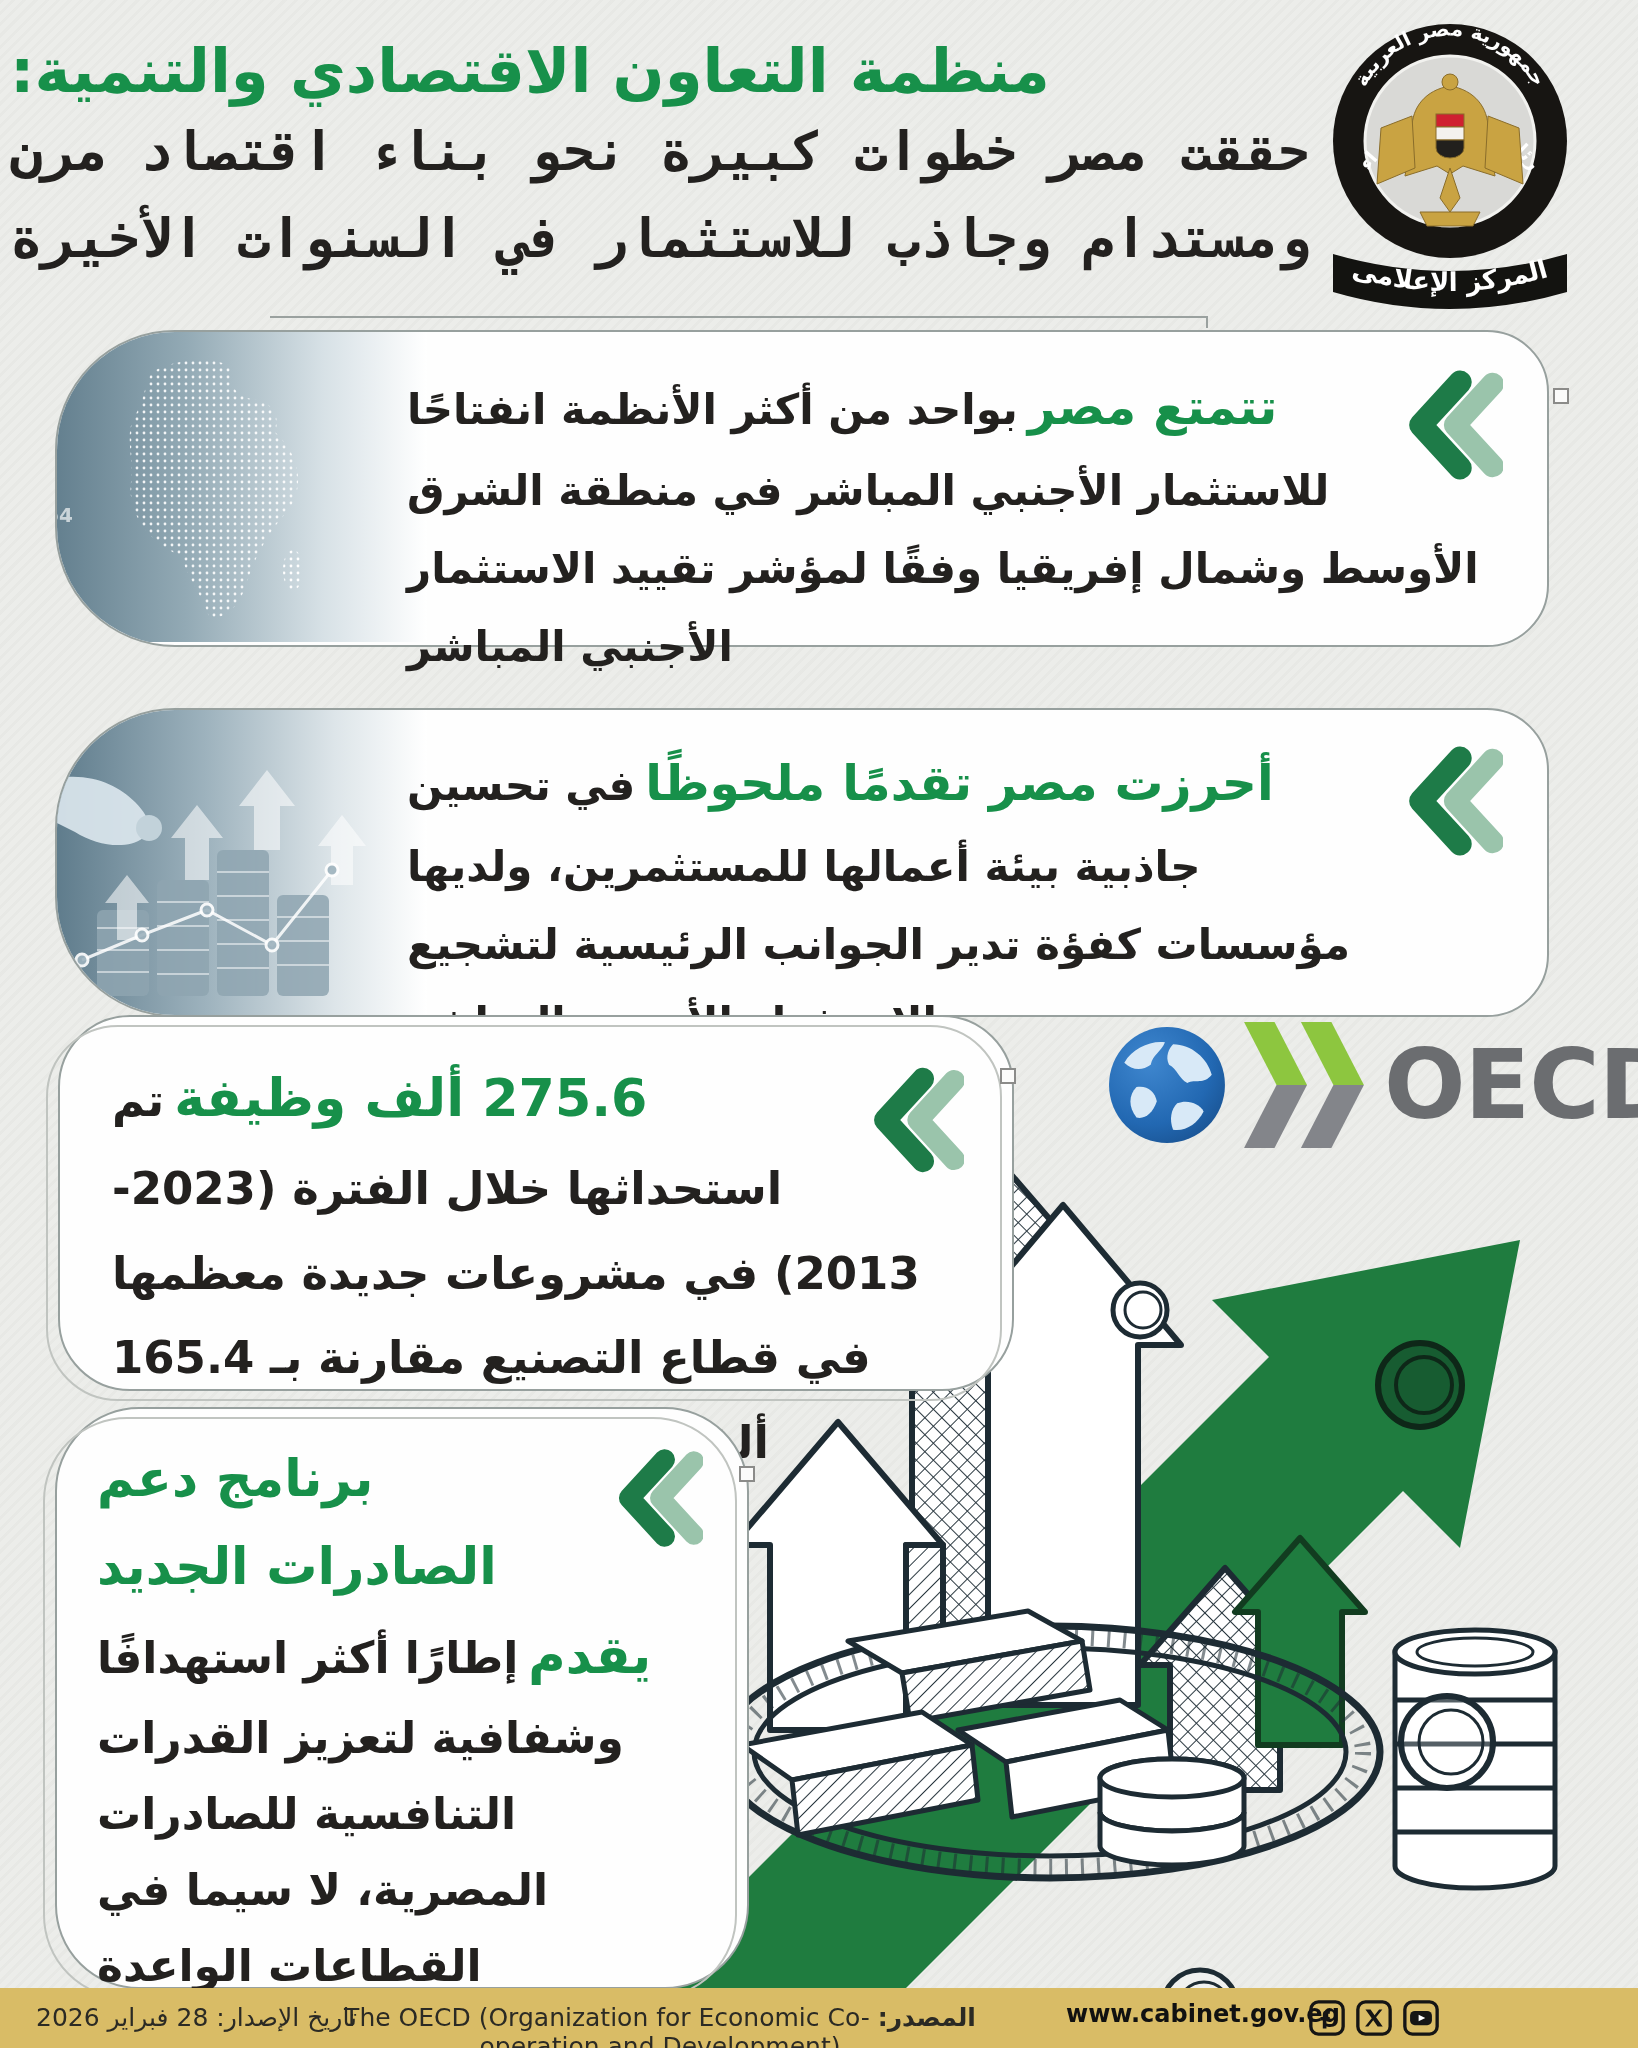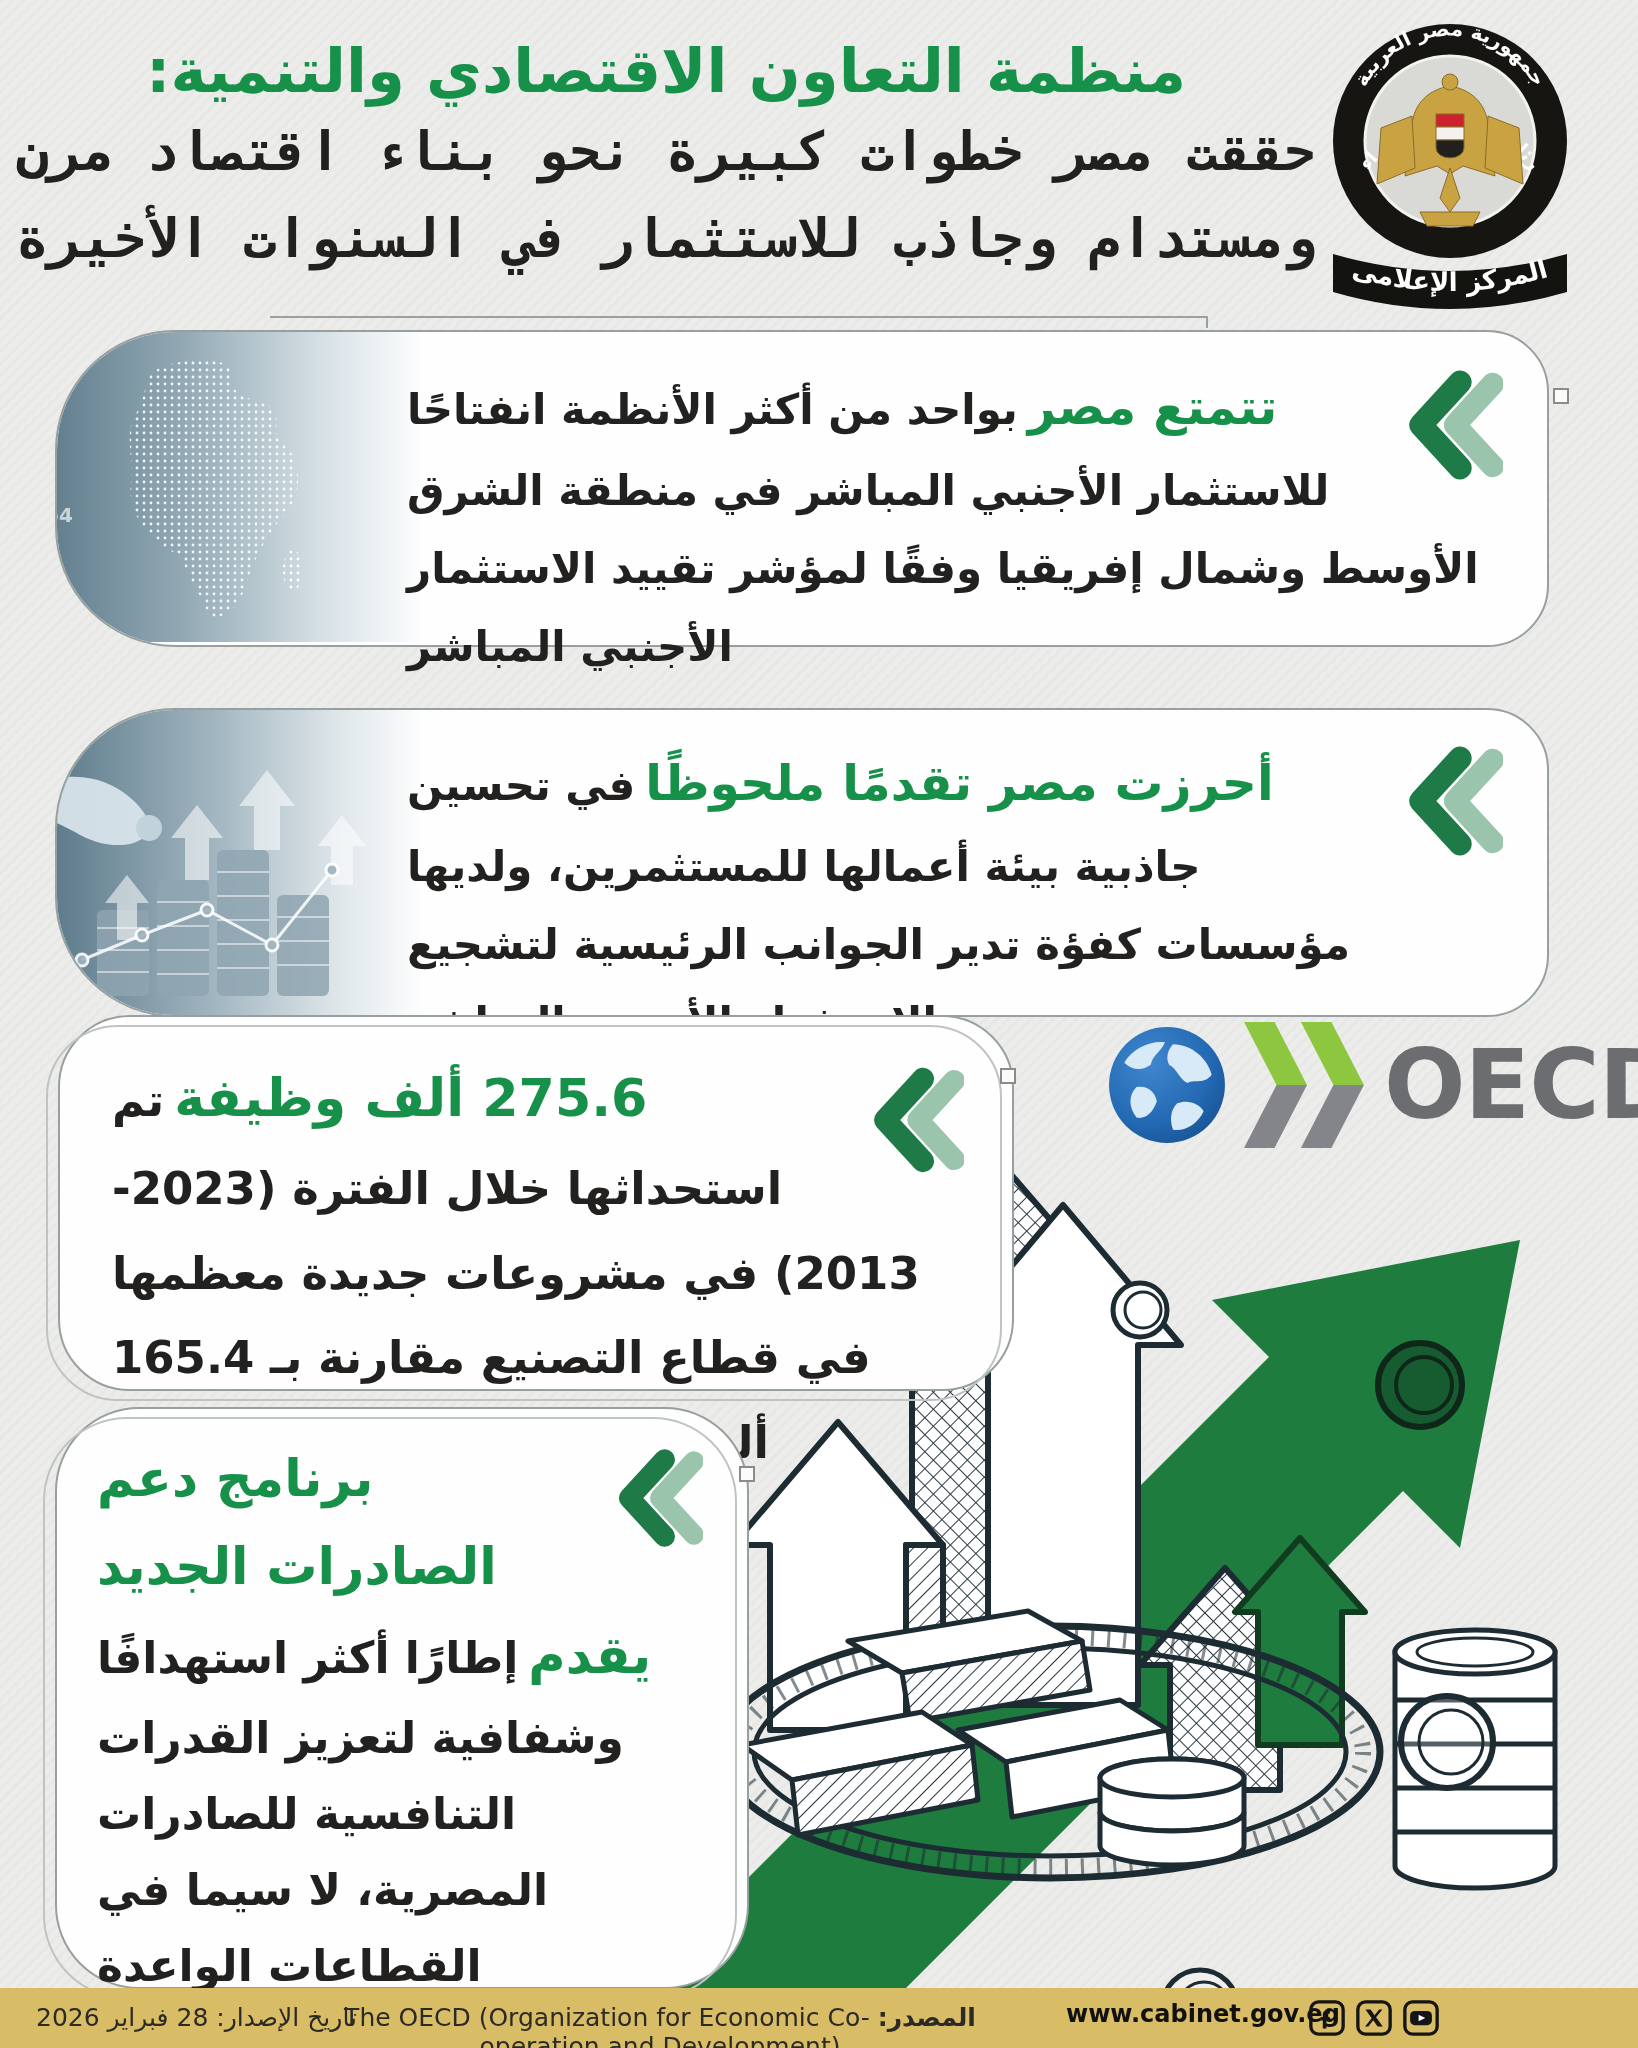--- a/index.html
+++ b/index.html
@@ -2,21 +2,21 @@
 <html lang="ar"><head>
 <meta charset="utf-8">
 <style>
   html,body{margin:0;padding:0;background:#d6d7d3;}
   .page{position:relative;width:1638px;height:2048px;overflow:hidden;
         background:
           repeating-linear-gradient(135deg, rgba(110,110,100,.035) 0 3px, transparent 3px 8px),
           #ecedea;
         font-family:"DejaVu Sans", sans-serif;font-weight:700;color:#1f1f1f;}
   
-  .titles{position:absolute;left:10px;top:34px;width:1312px;text-align:center;direction:rtl;}
+  .titles{position:absolute;left:10px;top:34px;width:1312px;text-align:left;direction:rtl;}
   .t-green{color:#17904a;font-size:61px;line-height:1.2;margin:0 0 6px 0;}
   .t-black{font-size:54px;line-height:1.6;color:#23211f;margin:0;font-family:Liberation Mono, monospace;}
   .gov-logo{position:absolute;left:1322px;top:16px;width:256px;height:300px;}
   
   .card{position:absolute;background:#fefefe;border:2px solid #97a09e;z-index:2;}
   .card1{left:55px;top:330px;width:1490px;height:313px;border-radius:120px 62px 62px 120px;}
   .card2{left:55px;top:708px;width:1490px;height:305px;border-radius:120px 62px 62px 120px;}
   .card3{left:58px;top:1015px;width:952px;height:372px;border-radius:72px;}
   .card4{left:55px;top:1407px;width:690px;height:578px;border-radius:84px;}
   .card3::before,.card4::before{content:"";position:absolute;left:-14px;top:8px;width:100%;height:100%;

